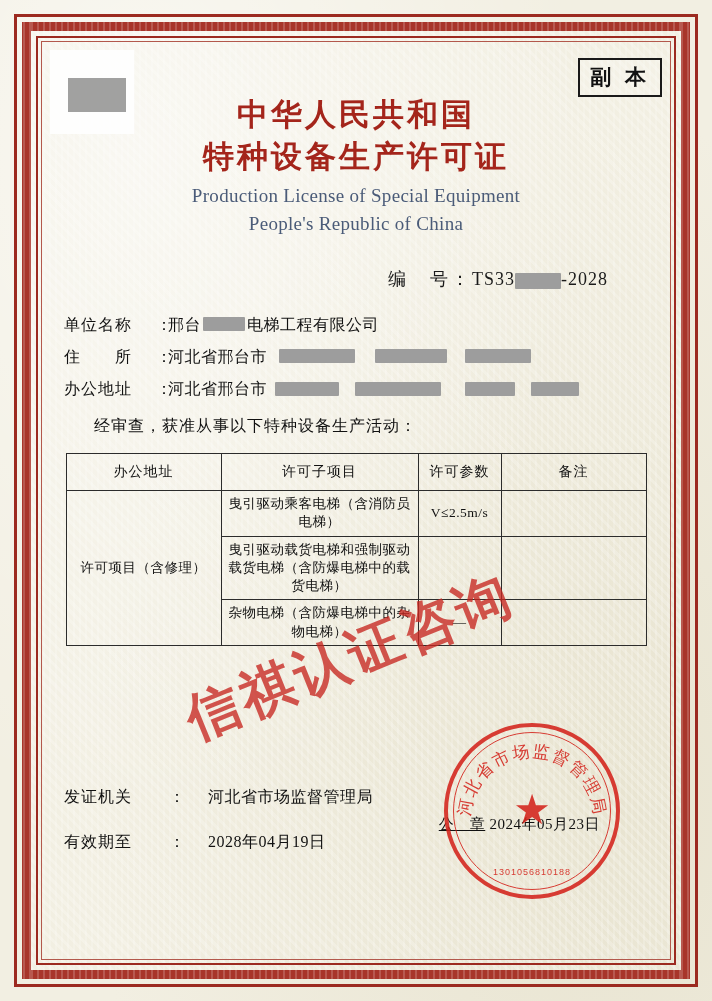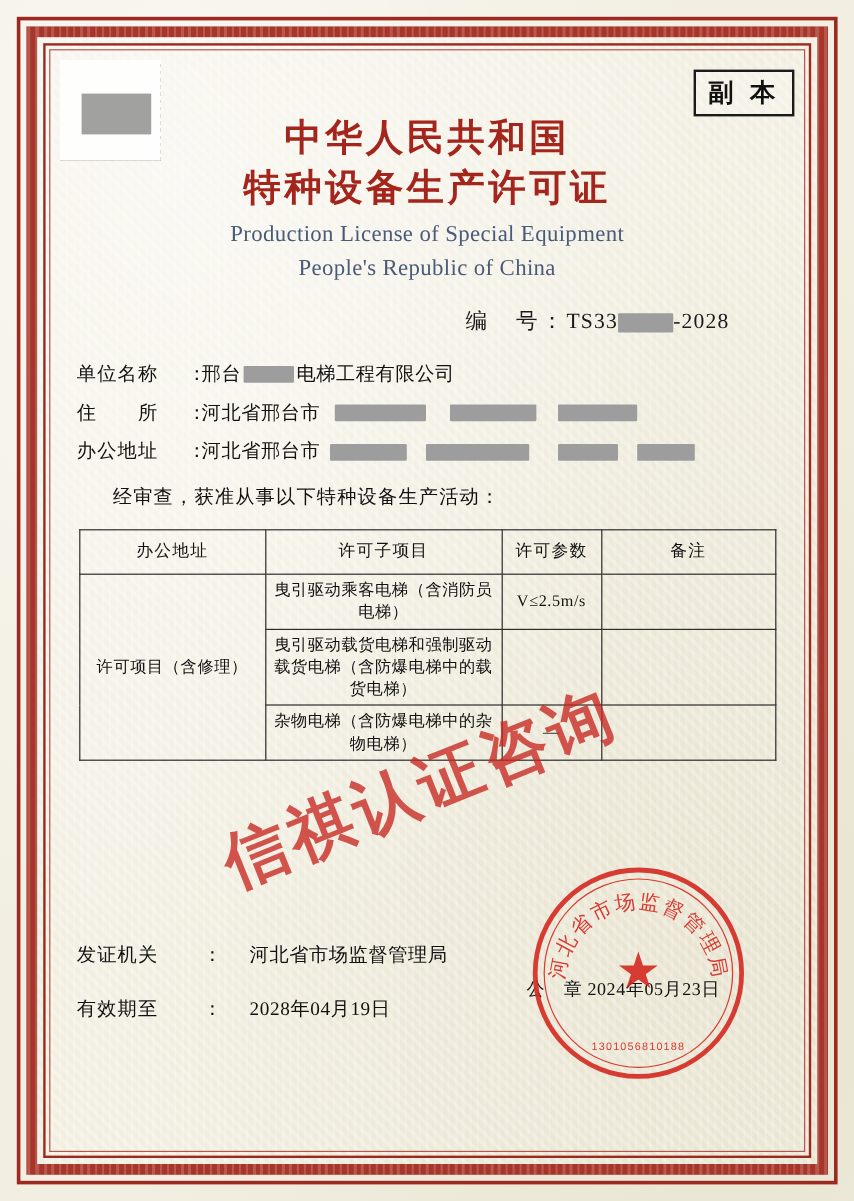--- a/index.html
+++ b/index.html
@@ -124,21 +124,21 @@
   .title-en1, .title-en2 {
     color: #4a5b78;
     font-size: 19px;
     letter-spacing: 0.3px;
     line-height: 1.5;
     font-family: "Liberation Serif", serif;
   }
   .title-en1 { margin-top: 4px; }
   
   .number-line {
-    margin-top: 16px;
+    margin-top: 28px;
     text-align: right;
     padding-right: 58px;
     font-size: 18px;
     color: #1a1a1a;
     letter-spacing: 1px;
   }
   .number-line .num-label { letter-spacing: 3px; }
   .number-line .num-val { font-family: "Liberation Serif", serif; }
   .redact {
     display: inline-block;
@@ -291,20 +291,21 @@
   .seal-date {
     position: absolute;
     right: 66px;
     bottom: 121px;
     font-size: 15px;
     color: #111;
     letter-spacing: 0.5px;
   }
   .seal-date .pub-label {
     color: #111;
+    text-decoration: underline;
   }
 </style>
 </head>
 <body>
 
 <div class="page">
 
   <div class="frame-outer"></div>
   <div class="frame-band"></div>
   <div class="frame-inner"></div>

